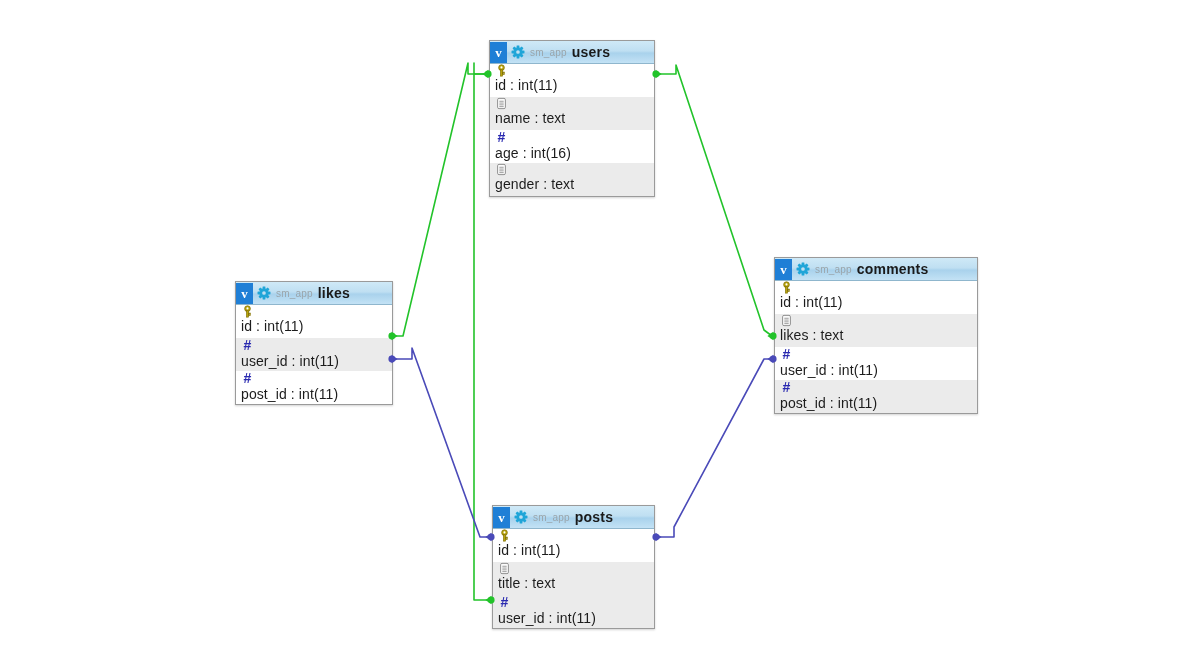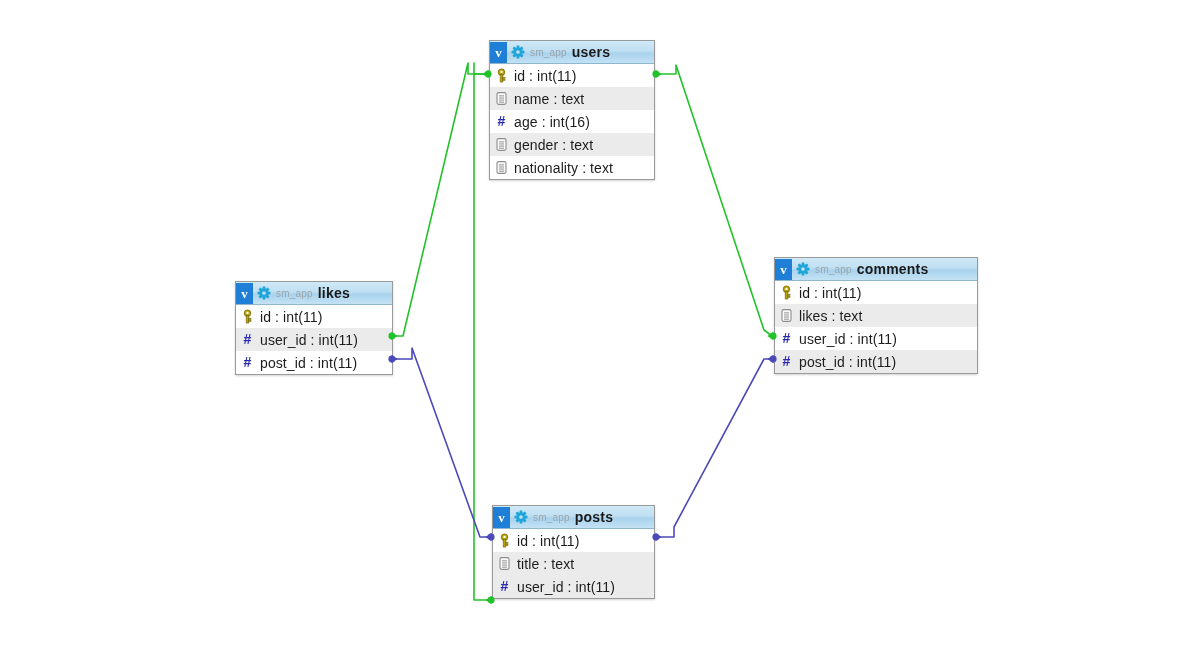--- a/index.html
+++ b/index.html
@@ -86,27 +86,28 @@
   .table-name {
     color: #1a1a1a;
     font-size: 14px;
     font-weight: bold;
     letter-spacing: 0.2px;
     text-align: center;
   }
 
   
   .col-row {
-    height: 23px;
+    height: 33px;
     display: flex;
-    align-items: center;
+    align-items: flex-start;
     padding-left: 5px;
     box-sizing: border-box;
     white-space: nowrap;
     background: #ffffff;
+    flex-direction: column;
   }
   .col-row.alt {
     background: #ebebeb;
   }
 
   .col-icon {
     width: 13px;
     height: 15px;
     flex: 0 0 13px;
     margin-right: 6px;
@@ -192,30 +193,20 @@
         <div class="col-row alt">
           <svg viewBox="0 0 13 15" class="col-icon">
             <rect x="2.0" y="1.6" width="9" height="11.8" rx="1.6" fill="#fbfbfb" stroke="#8d8d8d" stroke-width="1.1"></rect>
             <rect x="4.0" y="4.4" width="5" height="0.95" fill="#8d8d8d"></rect>
             <rect x="4.0" y="6.5" width="5" height="0.95" fill="#8d8d8d"></rect>
             <rect x="4.0" y="8.6" width="5" height="0.95" fill="#8d8d8d"></rect>
             <rect x="4.0" y="10.7" width="5" height="0.95" fill="#8d8d8d"></rect>
           </svg>
           <span class="col-text">gender : text</span>
         </div>
-        <div class="col-row">
-          <svg viewBox="0 0 13 15" class="col-icon">
-            <rect x="2.0" y="1.6" width="9" height="11.8" rx="1.6" fill="#fbfbfb" stroke="#8d8d8d" stroke-width="1.1"></rect>
-            <rect x="4.0" y="4.4" width="5" height="0.95" fill="#8d8d8d"></rect>
-            <rect x="4.0" y="6.5" width="5" height="0.95" fill="#8d8d8d"></rect>
-            <rect x="4.0" y="8.6" width="5" height="0.95" fill="#8d8d8d"></rect>
-            <rect x="4.0" y="10.7" width="5" height="0.95" fill="#8d8d8d"></rect>
-          </svg>
-          <span class="col-text">nationality : text</span>
-        </div>
       </div>
       <div class="table-node" style="left: 235px; top: 281px; width: 158px;">
         <div class="tbl-header">
           <span class="v-badge">v</span>
           <svg viewBox="0 0 16 16" class="gear-icon">
             <path d="M 12.2 9.9 L 15.4 9.425 L 15.4 6.575 L 12.2 6.1 Z M 9.626345596729061 12.313351365237938 L 12.224963017589623 14.240217343971283 L 14.240217343971281 12.224963017589621 L 12.31335136523794 9.62634559672906 Z M 6.1 12.2 L 6.575 15.4 L 9.425 15.4 L 9.9 12.2 Z M 3.6866486347620606 9.626345596729061 L 1.7597826560287186 12.224963017589623 L 3.775036982410379 14.240217343971281 L 6.373654403270941 12.31335136523794 Z M 3.7999999999999994 6.1 L 0.5999999999999994 6.575000000000002 L 0.5999999999999999 9.425 L 3.8000000000000003 9.9 Z M 6.3736544032709395 3.6866486347620606 L 3.775036982410377 1.7597826560287184 L 1.759782656028717 3.7750369824103793 L 3.686648634762059 6.373654403270941 Z M 9.899999999999999 3.7999999999999994 L 9.424999999999997 0.5999999999999994 L 6.574999999999998 0.5999999999999999 L 6.1 3.8000000000000003 Z M 12.31335136523794 6.373654403270939 L 14.240217343971281 3.775036982410377 L 12.22496301758962 1.759782656028717 L 9.626345596729058 3.6866486347620593 Z " fill="#1fa5d8"></path>
             <circle cx="8" cy="8" r="5" fill="#1fa5d8"></circle>
             <circle cx="8" cy="8" r="2.1" fill="#bfdff2"></circle>
           </svg>
           <span class="schema-name">sm_app</span>

